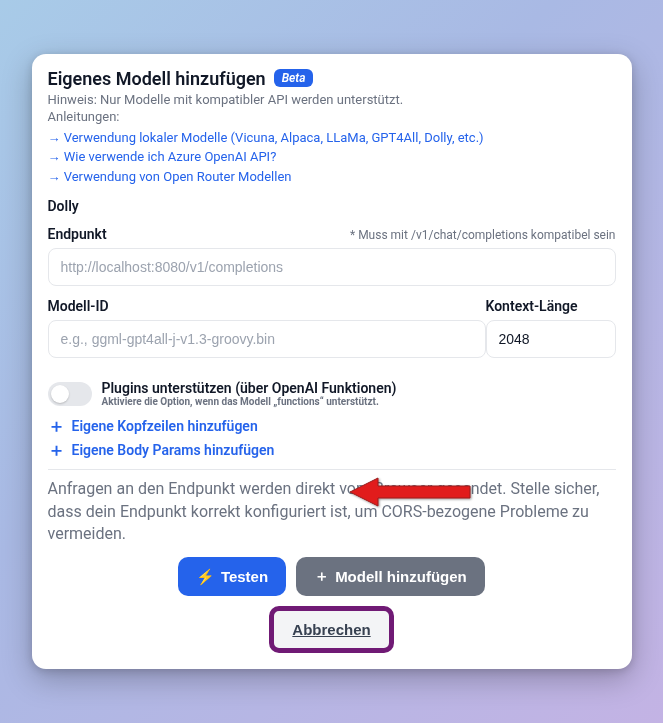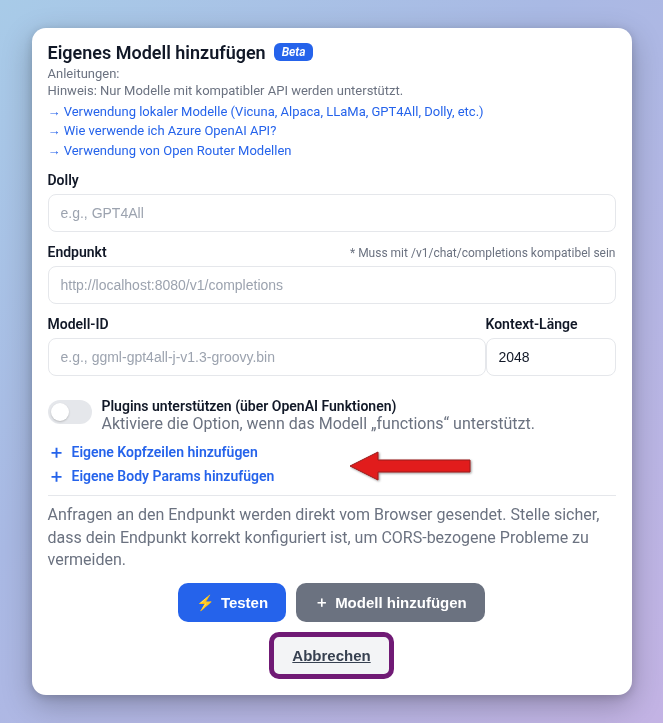--- a/index.html
+++ b/index.html
@@ -96,21 +96,21 @@
   }
   .toggle .knob {
     position: absolute;
     width: 18px; height: 18px;
     background: #fff;
     border-radius: 50%;
     top: 3px; left: 3px;
     box-shadow: 0 1px 2px rgba(0,0,0,0.2);
   }
   .toggle-text .t1 { font-size: 14px; font-weight: 600; color: #111827; }
-  .toggle-text .t2 { font-size: 16px; color: #6b7280; }
+  .toggle-text .t2 { font-size: 10px; color: #6b7280; font-weight: bold; }
   .addline {
     display: flex;
     align-items: center;
     gap: 6px;
     color: #2563eb;
     font-size: 14px;
     font-weight: 600;
     margin-bottom: 6px;
     cursor: pointer;
     position: relative;
@@ -173,33 +173,32 @@
 </style>
 </head>
 <body>
 
 <div class="card">
 
   <div class="title-row">
     <div class="title">Eigenes Modell hinzufügen</div>
     <div class="badge">Beta</div>
   </div>
+  <div class="hint">Hinweis: Nur Modelle mit kompatibler API werden unterstützt.</div>
   <div class="hint">Anleitungen:</div>
-  <div class="hint">Hinweis: Nur Modelle mit kompatibler API werden unterstützt.</div>
   <div class="links">
     <a href="#">→ Verwendung lokaler Modelle (Vicuna, Alpaca, LLaMa, GPT4All, Dolly, etc.)</a>
     <a href="#">→ Wie verwende ich Azure OpenAI API?</a>
     <a href="#">→ Verwendung von Open Router Modellen</a>
   </div>
 
   <div class="field">
     <div class="label-row">
       <div class="label">Dolly</div>
     </div>
-    <input type="text" placeholder="e.g., GPT4All" style="">
   </div>
 
   <div class="field">
     <div class="label-row">
       <div class="label">Endpunkt</div>
       <div class="label-note">* Muss mit /v1/chat/completions kompatibel sein</div>
     </div>
     <input type="text" placeholder="http://localhost:8080/v1/completions" style="">
   </div>
 

